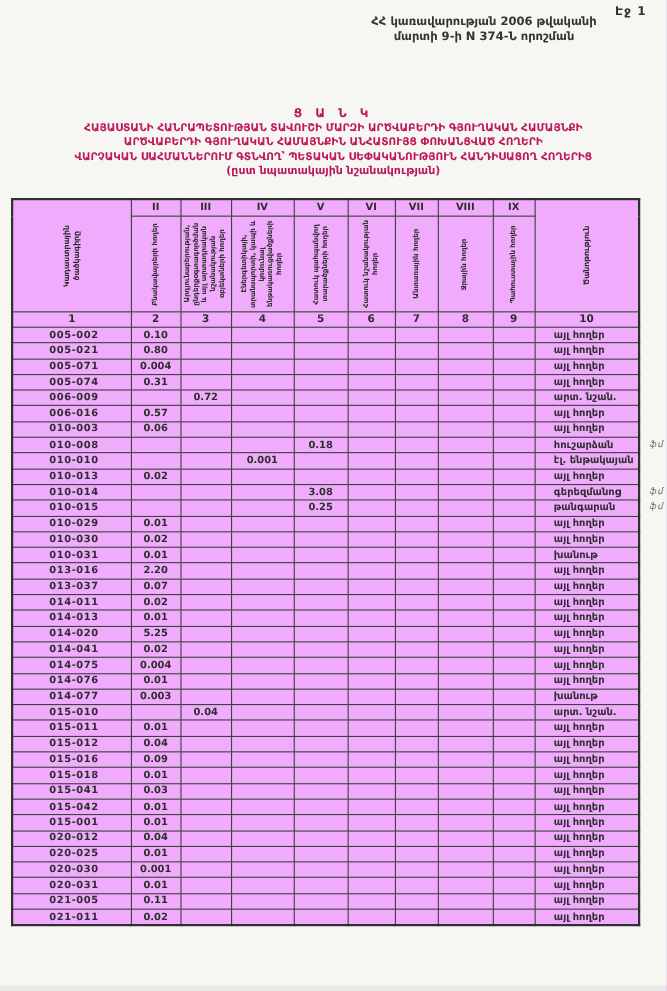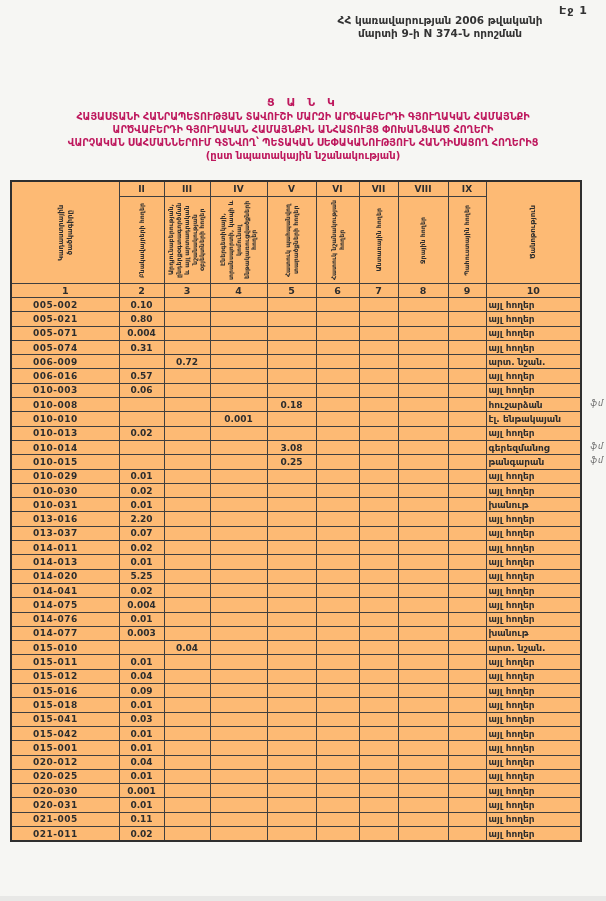--- a/index.html
+++ b/index.html
@@ -26,21 +26,21 @@
     text-align:center;font-weight:700;color:#be185d;margin-top:12px;
   }
   .title-heading{font-size:11px;letter-spacing:4px;margin-bottom:2px;}
   .title-line{font-size:9.6px;line-height:12.8px;}
   .title-sub{font-size:10px;font-weight:700;margin-top:1px;}
   
   .table-wrap{position:absolute;top:180px;left:10px;}
   table{
     border-collapse:collapse;table-layout:fixed;
     width:570px;
-    background:#fdba74;
+    background:#f0abfc;
   }
   td,th{
     border:1px solid #3f3f3f;
     padding:0;margin:0;
     font-weight:700;color:#2d2d2d;
     overflow:hidden;
   }
   table{border:2px solid #2f2f2f;}
   .roman-row th{height:14px;font-size:9px;font-weight:700;text-align:center;}
   .rot-row th{height:86px;vertical-align:middle;text-align:center;}
@@ -48,23 +48,23 @@
     writing-mode:vertical-rl;
     transform:rotate(180deg);
     font-size:6.3px;font-weight:700;line-height:1.25;
     max-height:82px;margin:0 auto;
     white-space:normal;
     text-align:center;
   }
   .rot-wide{font-size:7px;}
   .num-row td{height:13px;font-size:9.5px;text-align:center;font-weight:700;}
   .data-row td{height:13.3px;font-size:9px;}
-  .code-cell{padding-left:21px;text-align:left;letter-spacing:0.5px;}
+  .code-cell{padding-left:4px;text-align:center;letter-spacing:0.5px;}
   .val{text-align:center;}
-  .note-cell{position:relative;padding-left:2px;text-align:left;font-size:8.8px;overflow:visible;}
+  .note-cell{position:relative;padding-left:17px;text-align:left;font-size:8.8px;overflow:visible;}
   .margin-mark{
     position:absolute;right:-24px;top:1px;
     font-size:8px;color:#6a6a6a;font-weight:400;font-style:italic;
     letter-spacing:1px;
   }
 </style>
 </head>
 <body>
 
 <div id="page">

